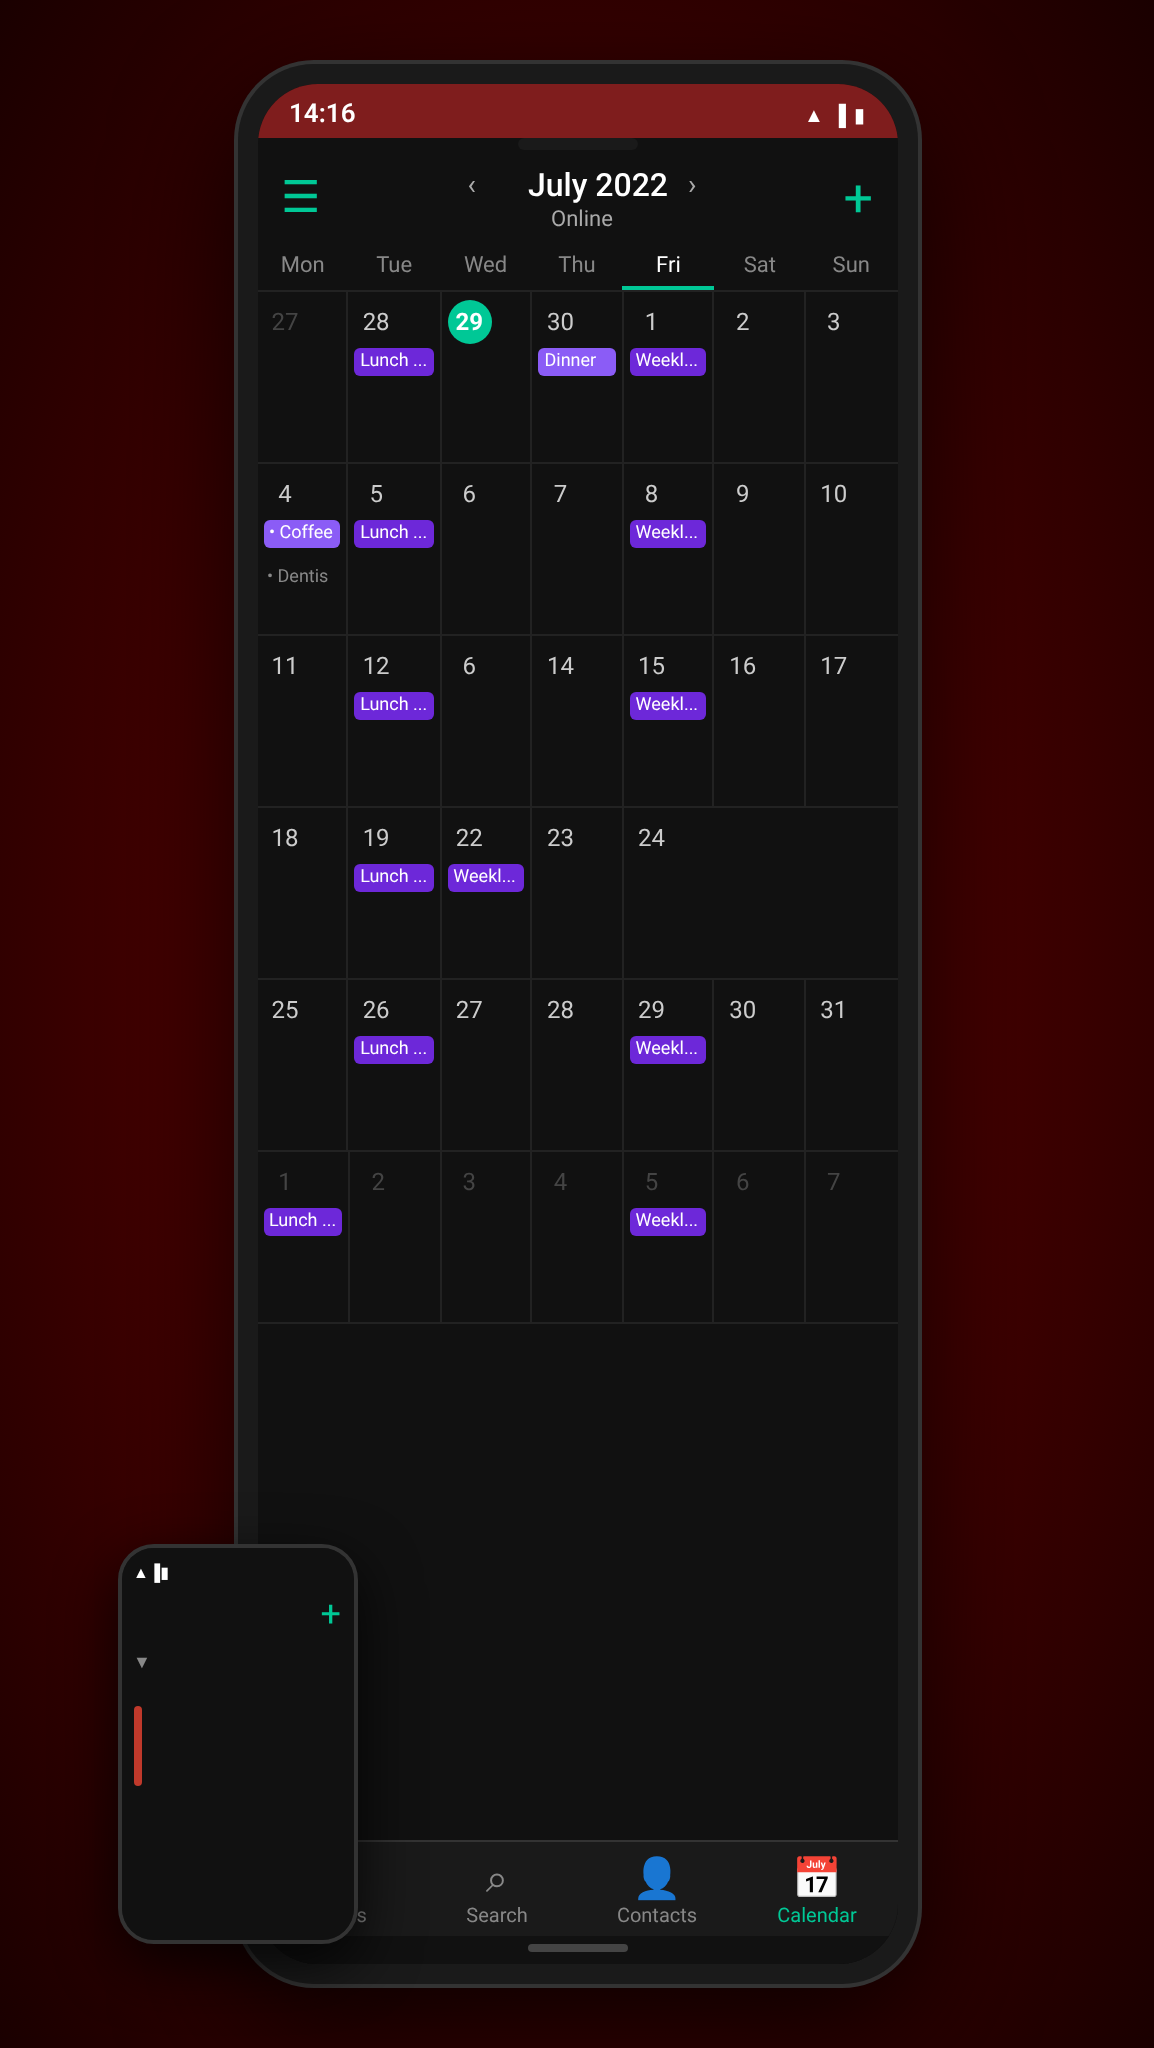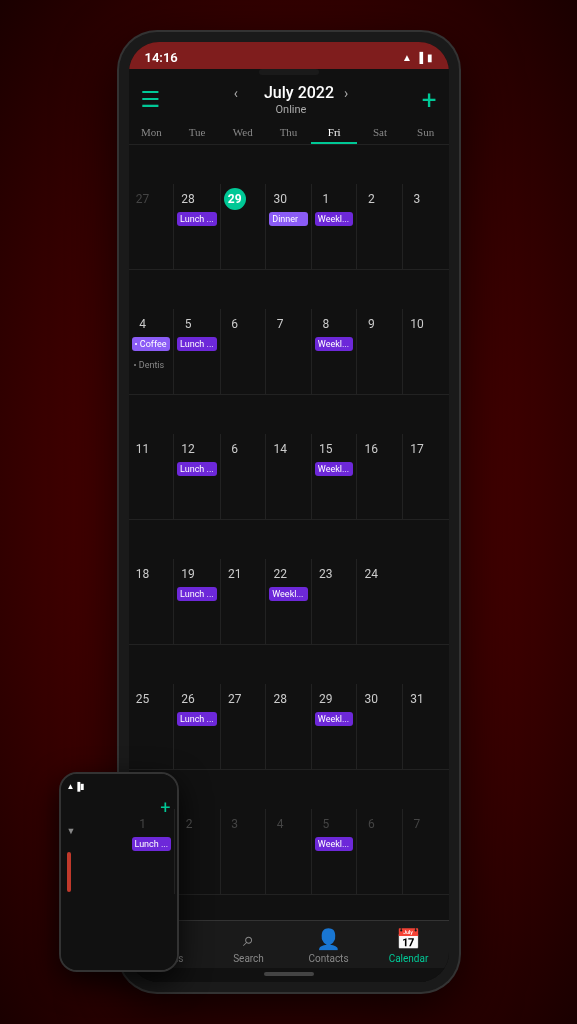--- a/index.html
+++ b/index.html
@@ -123,21 +123,20 @@
       grid-template-columns: repeat(7, 1fr);
       background: #111;
       border-bottom: 1px solid #222;
       flex-shrink: 0;
     }
     .day-header {
       text-align: center;
       color: #888;
       font-size: 11px;
       padding: 4px 0;
-      font-family: Liberation Serif, serif;
     }
     .day-header.fri-header {
       color: #fff;
       border-bottom: 2px solid #00c896;
     }
 
     .calendar-grid {
       flex: 1;
       overflow-y: auto;
       background: #111;
@@ -148,21 +147,20 @@
       display: grid;
       grid-template-columns: repeat(7, 1fr);
       border-bottom: 1px solid #222;
       min-height: 85px;
     }
     .day-cell {
       border-right: 1px solid #222;
       padding: 4px 3px;
       position: relative;
       min-height: 85px;
-      margin-top: 39px;
     }
     .day-cell:last-child { border-right: none; }
     .day-number {
       font-size: 12px;
       color: #888;
       text-align: center;
       margin-bottom: 2px;
       width: 22px;
       height: 22px;
       line-height: 22px;
@@ -425,23 +423,20 @@
 
         <div class="week-row">
           <div class="day-cell">
             <div class="day-number current-month">18</div>
           </div>
           <div class="day-cell">
             <div class="day-number current-month">19</div>
             <span class="event event-red">Lunch ...</span>
           </div>
           <div class="day-cell">
-            <div class="day-number current-month">21</div>
-          </div>
-          <div class="day-cell">
             <div class="day-number current-month">22</div>
             <span class="event event-red">Weekl...</span>
           </div>
           <div class="day-cell">
             <div class="day-number current-month">23</div>
           </div>
           <div class="day-cell">
             <div class="day-number current-month">24</div>
           </div>
         </div>

